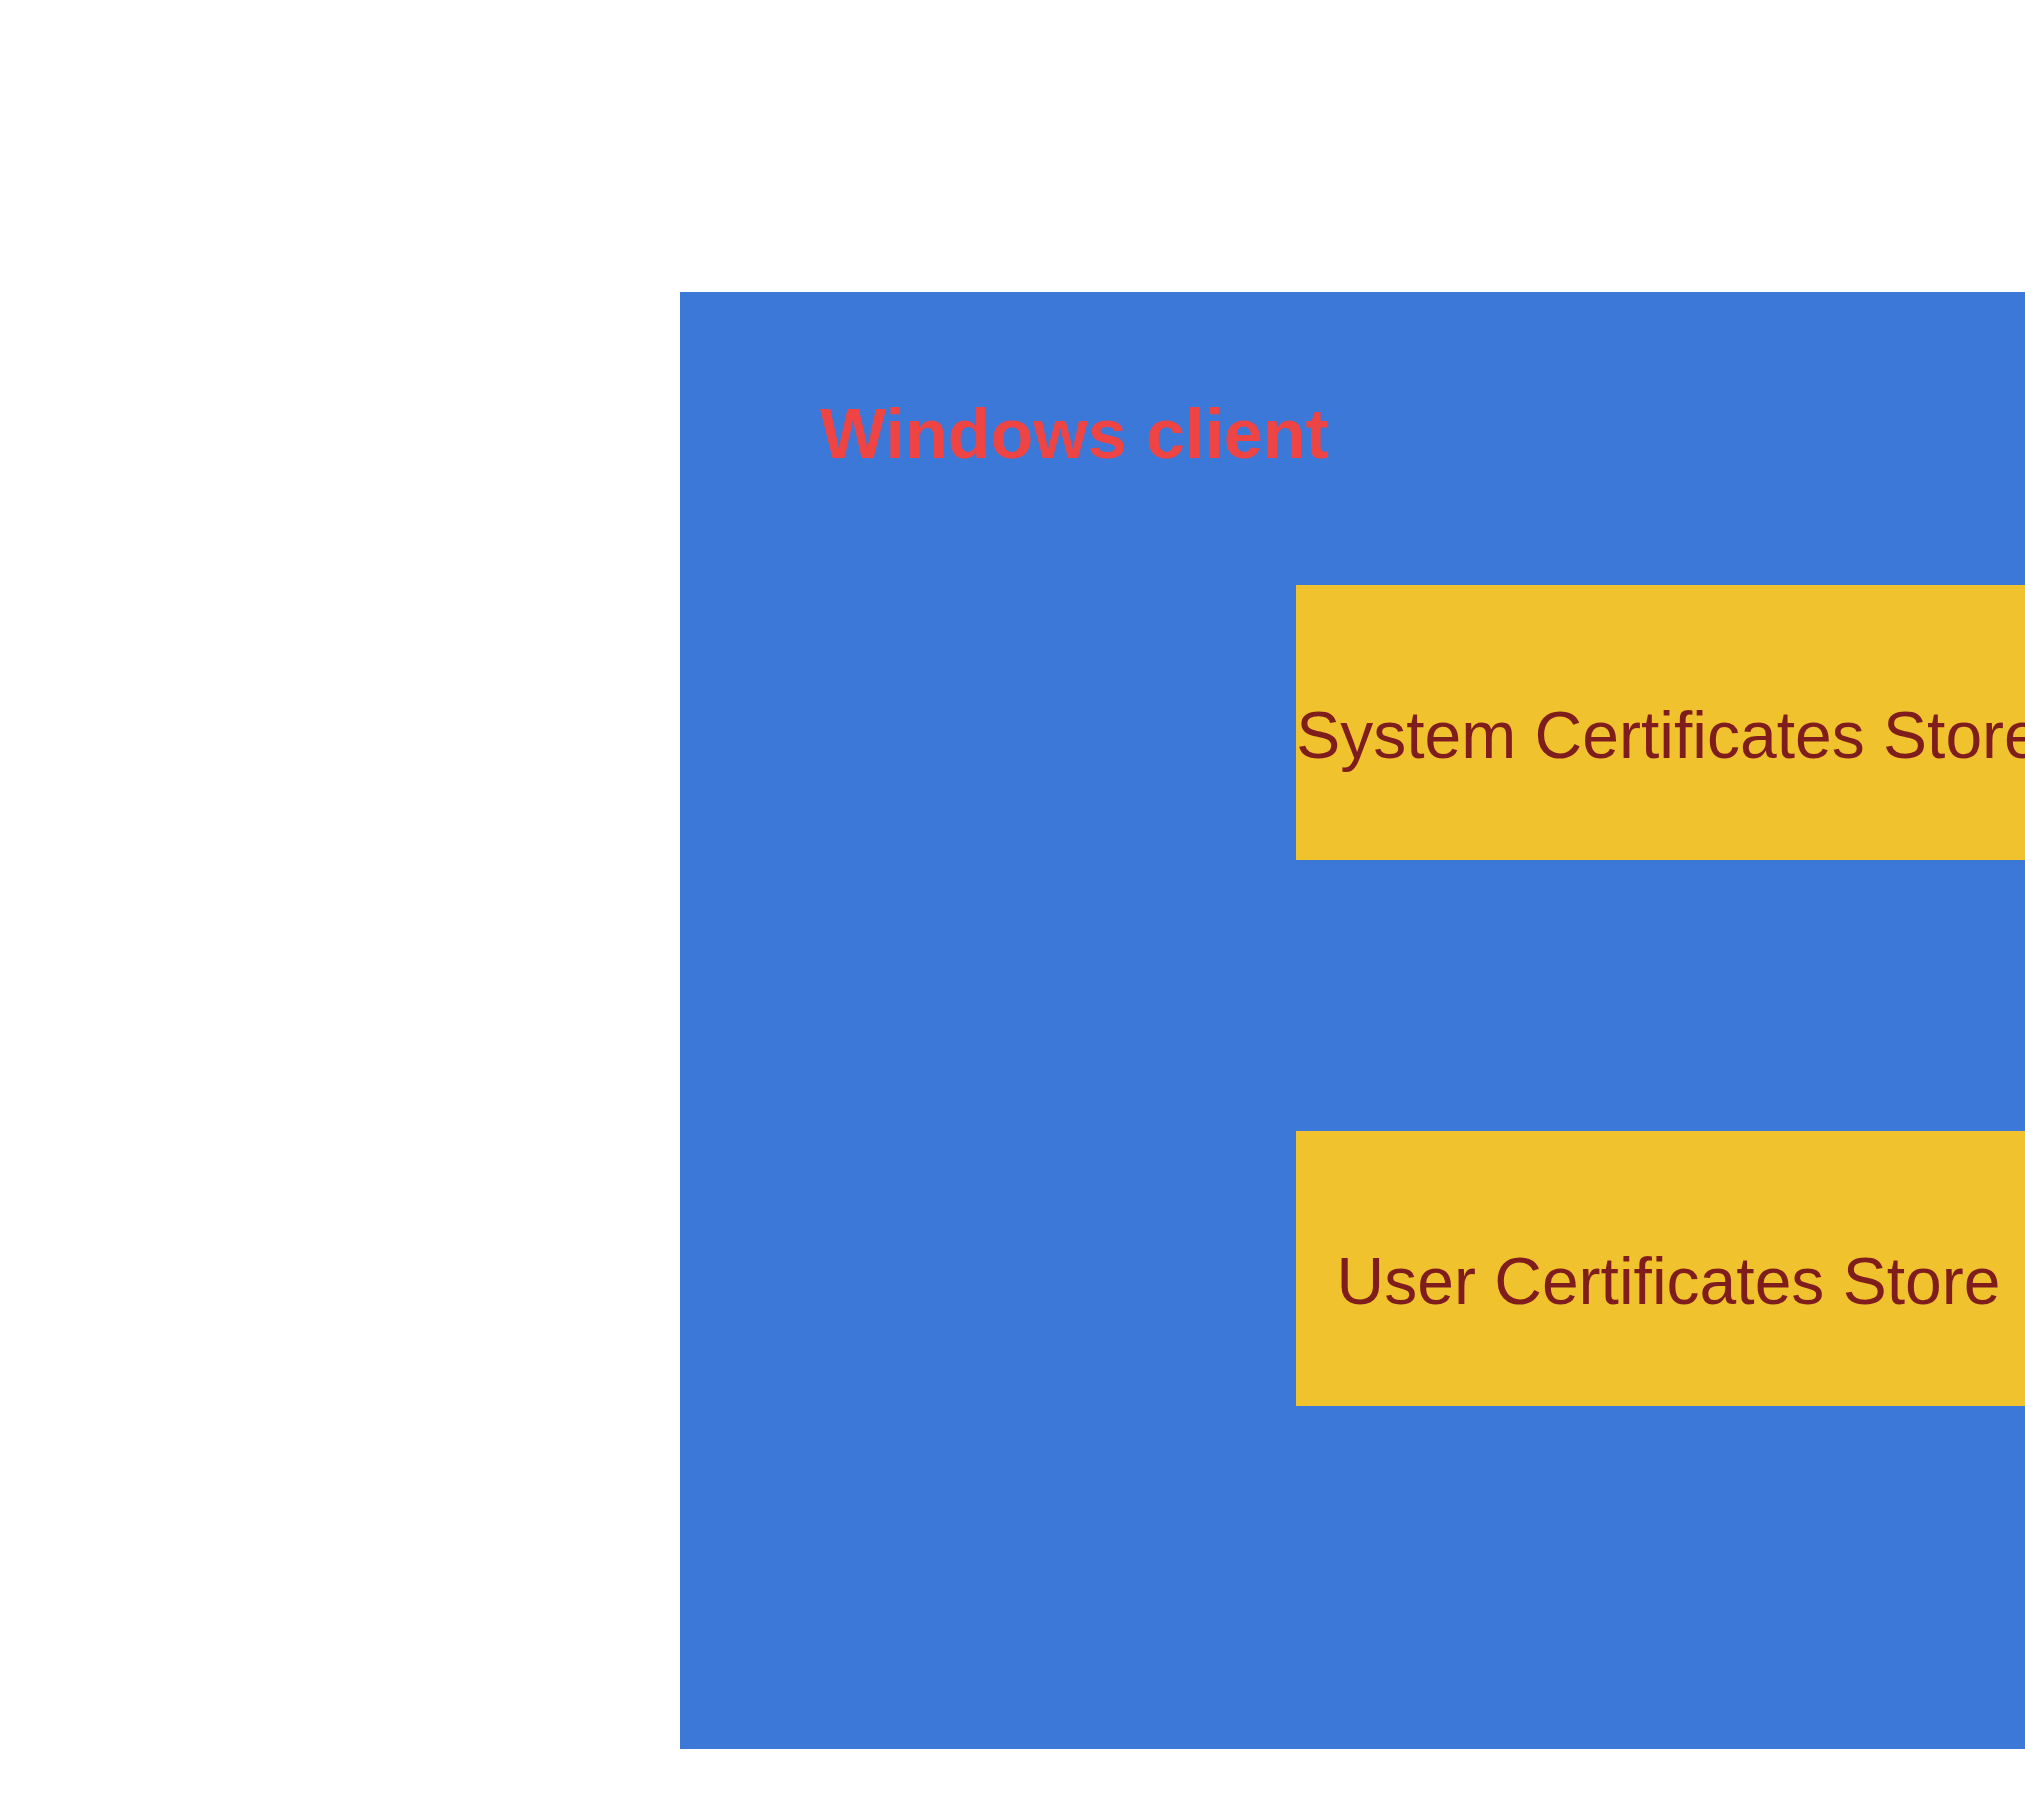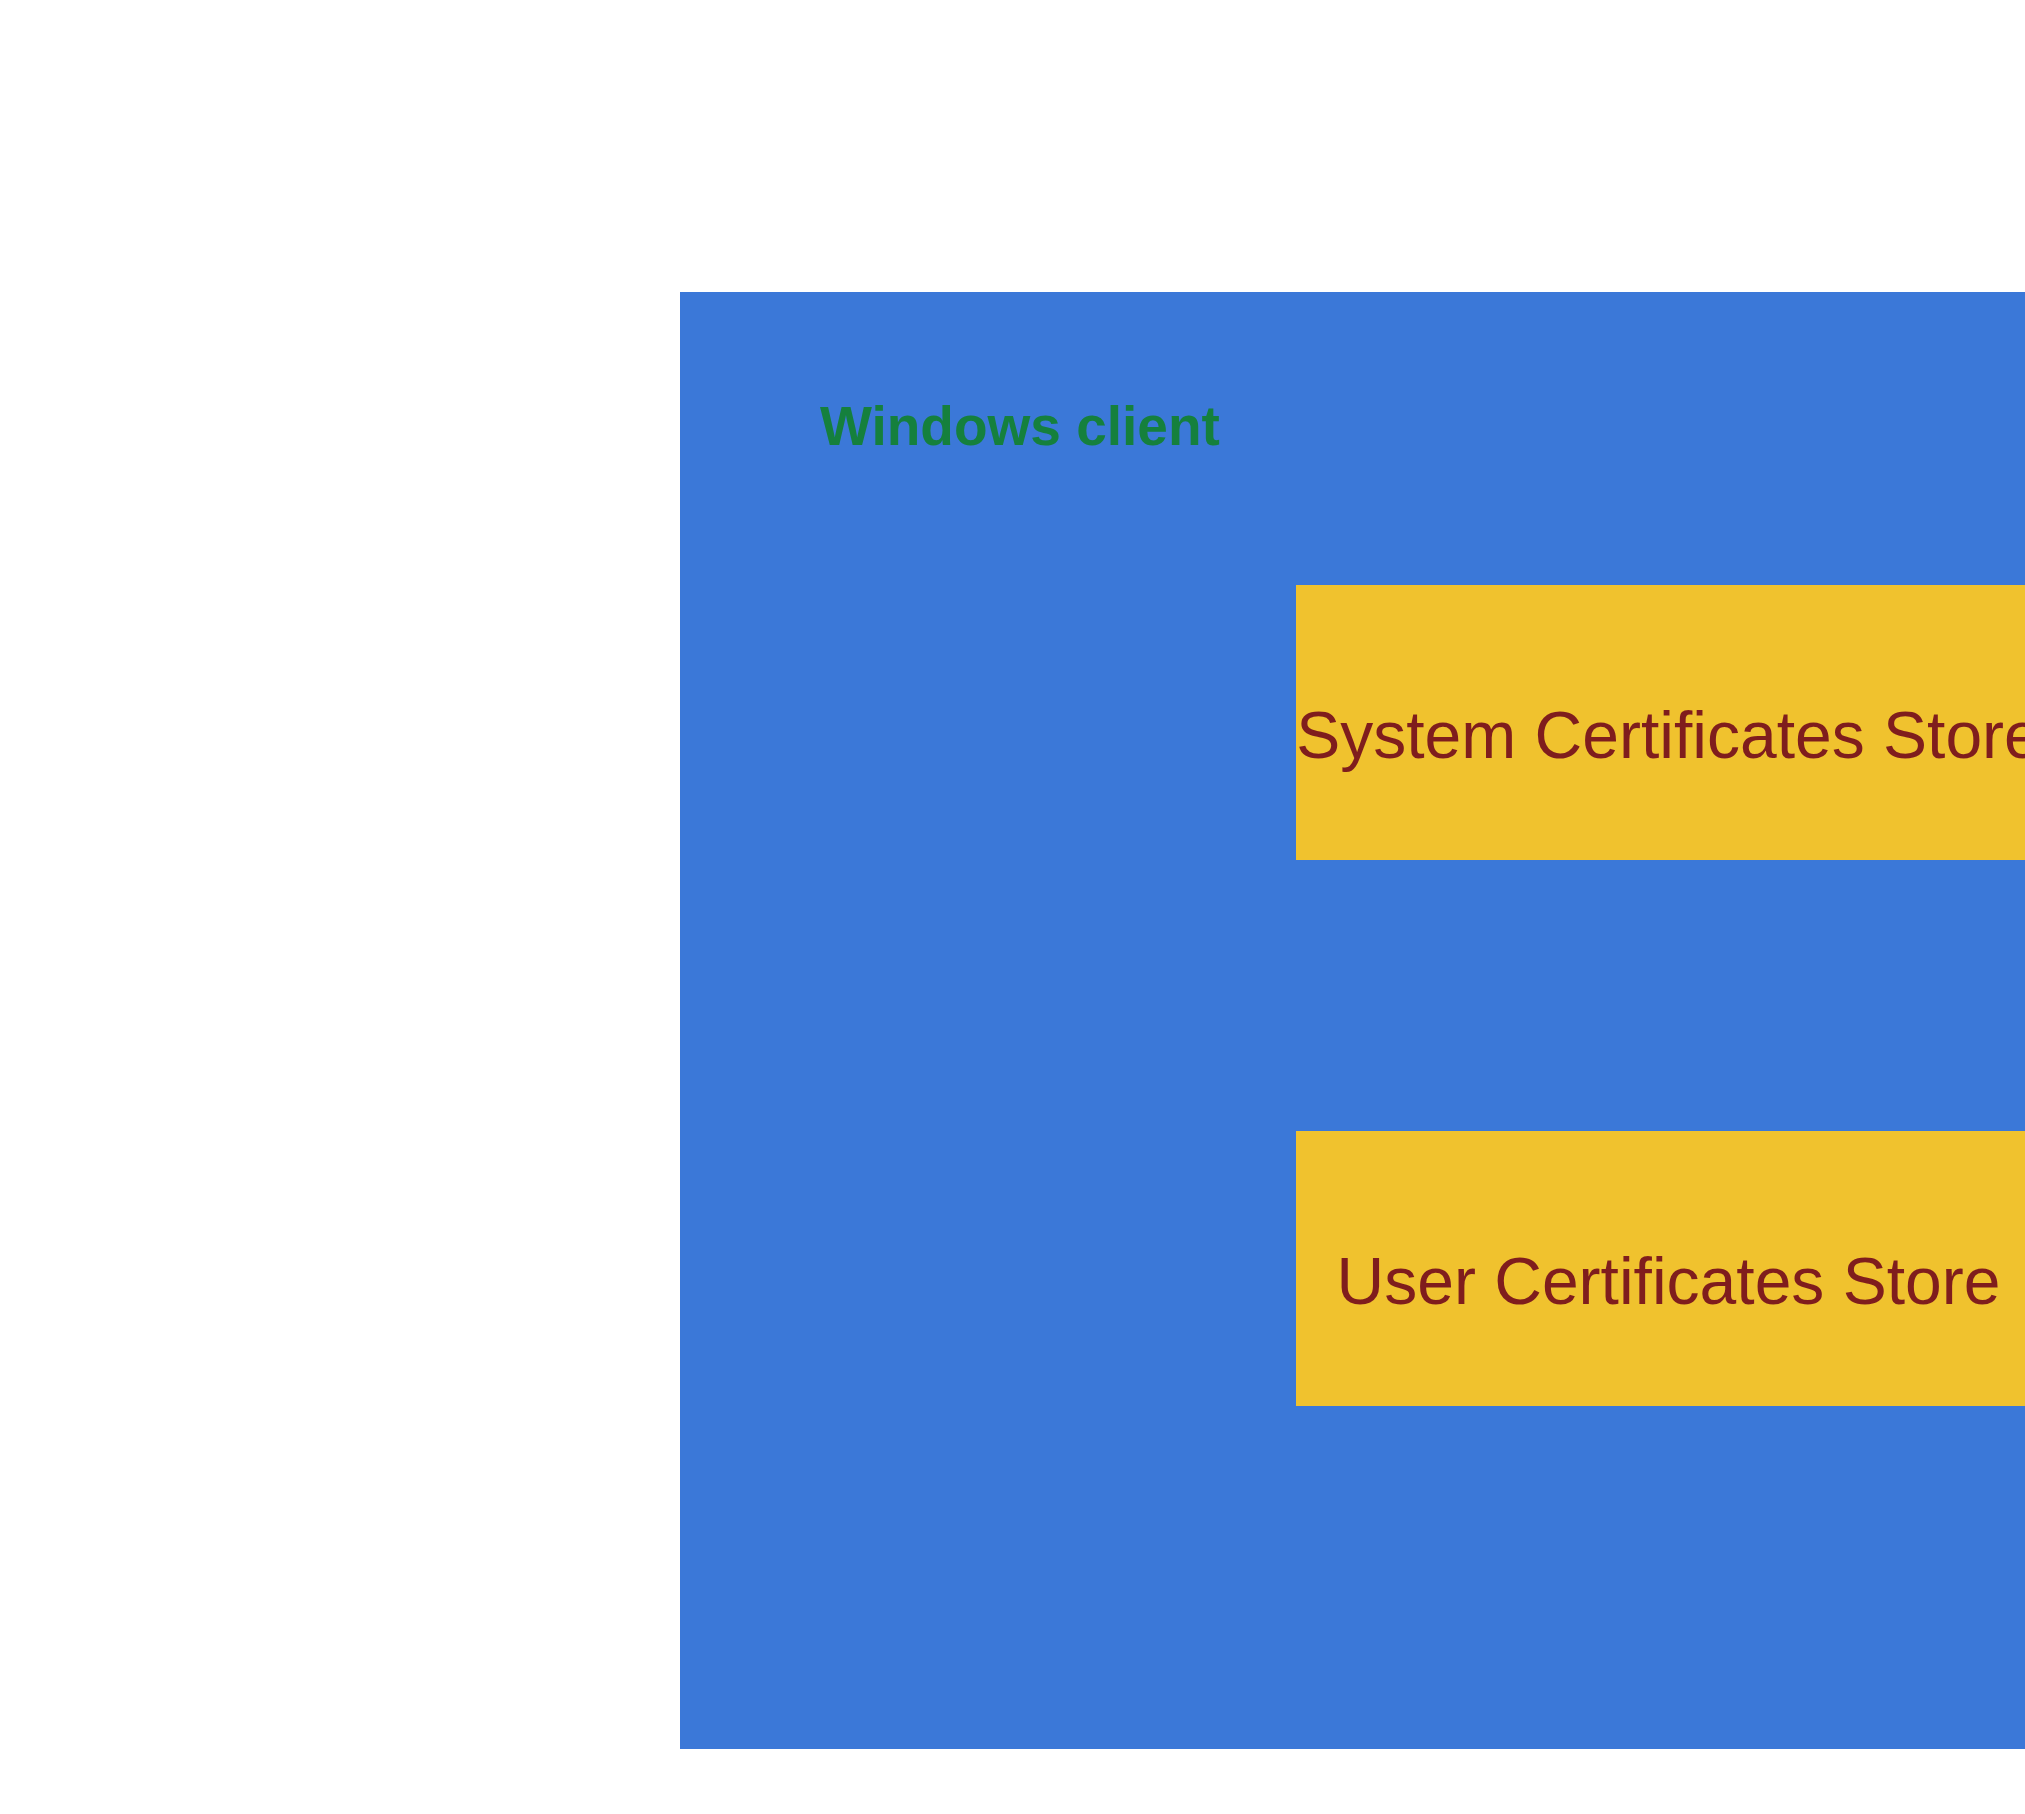--- a/index.html
+++ b/index.html
@@ -25,23 +25,23 @@
     left: 680px;
     top: 292px;
     width: 1458px;
     height: 1457px;
     background: #3b78d8;
   }
   .container-title {
     position: absolute;
     left: 820px;
     top: 399px;
-    font-size: 55px;
+    font-size: 70px;
     font-weight: bold;
-    color: #15803d;
+    color: #ef4444;
     letter-spacing: 0px;
     white-space: nowrap;
     line-height: 1;
   }
 
   
   .store-box {
     position: absolute;
     left: 1296px;
     width: 745px;

